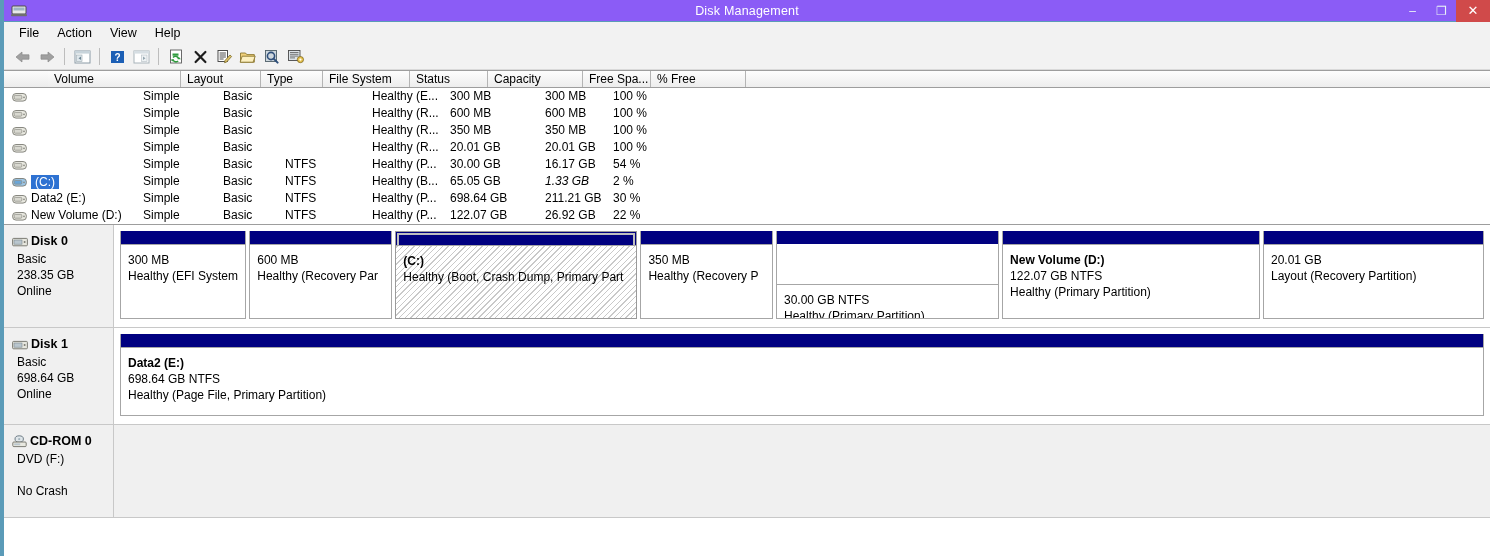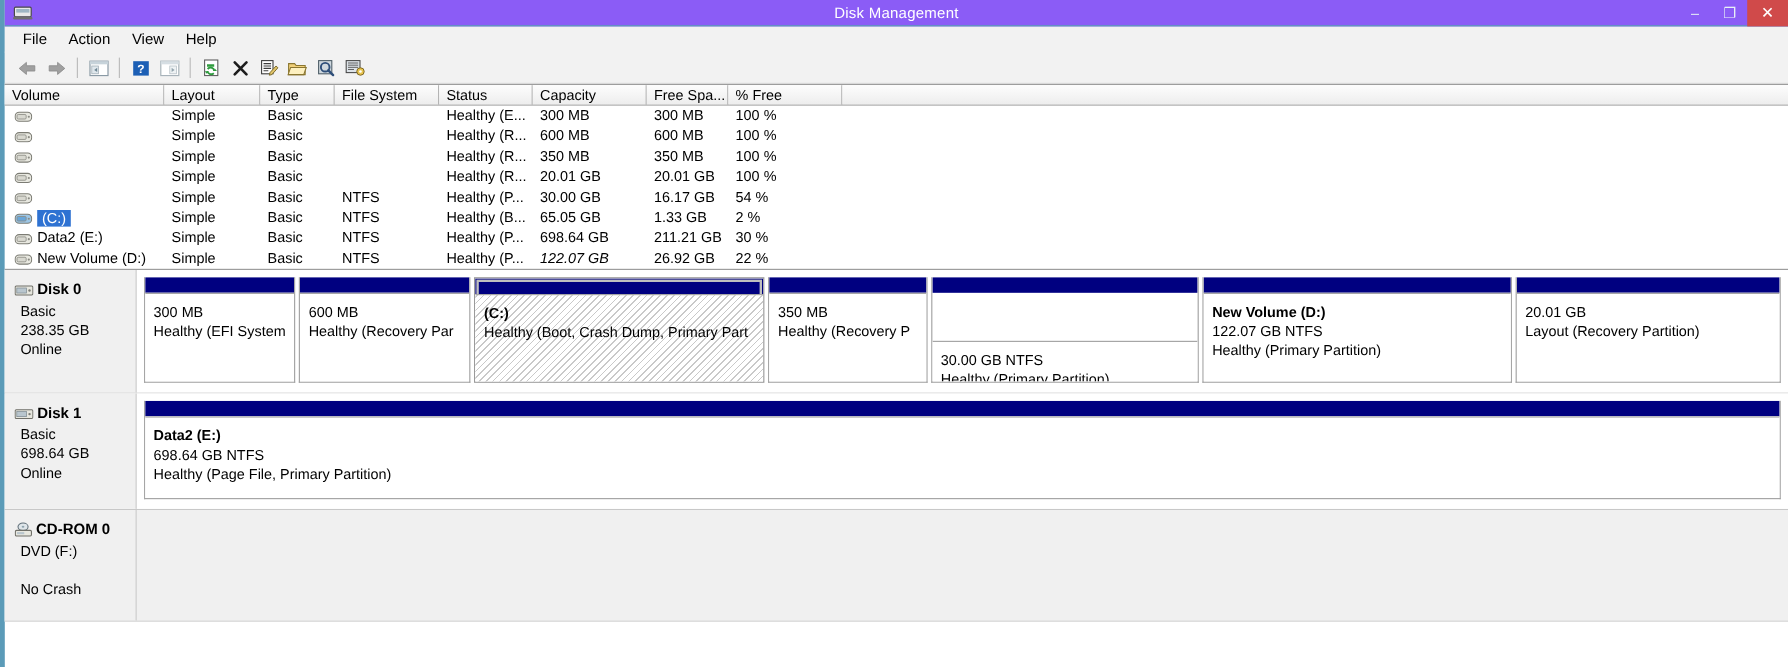--- a/index.html
+++ b/index.html
@@ -342,21 +342,21 @@
         <rect x="1.5" y="1.5" width="11.5" height="10" fill="#dde3e8" stroke="#4a4a4a" stroke-width=".9"></rect>
         <path d="M3 3.5 h8.5 M3 5.3 h8.5 M3 7.1 h8.5 M3 8.9 h5" stroke="#5a5a5a" stroke-width=".8"></path>
         <circle cx="13.4" cy="10.6" r="3.1" fill="#e8c44f" stroke="#7b6420" stroke-width=".8"></circle>
         <circle cx="13.4" cy="10.6" r="1.1" fill="#fff"></circle>
       </svg>
     </div>
   </div>
 
   <div id="vol-list">
     <div id="vol-header">
-        <div class="vh" style="width: 133px; flex: 0 0 133px;">Volume</div>
+        <div class="vh" style="width: 133px; flex: 0 0 133px; margin-left: 44px;">Volume</div>
         <div class="vh" style="width: 80px; flex: 0 0 80px;">Layout</div>
         <div class="vh" style="width: 62px; flex: 0 0 62px;">Type</div>
         <div class="vh" style="width: 87px; flex: 0 0 87px;">File System</div>
         <div class="vh" style="width: 78px; flex: 0 0 78px;">Status</div>
         <div class="vh" style="width: 95px; flex: 0 0 95px;">Capacity</div>
         <div class="vh" style="width: 68px; flex: 0 0 68px;">Free Spa...</div>
         <div class="vh" style="width: 95px; flex: 0 0 95px;">% Free</div>
         <div class="vh" style="width: 792px; flex: 0 0 792px;"></div>
       </div>
     <div id="vol-body">
@@ -452,21 +452,21 @@
                 <rect x="2.2" y="3.4" width="7.6" height="3.8" rx="1" fill="#6aa6d8" stroke="#8b8b84" stroke-width="0.7"></rect>
                 <circle cx="12" cy="5.3" r="0.9" fill="#8b8b84"></circle>
               </svg></span>
             <span class="vol-label-sel">(C:)</span>
           </div>
           <div class="vc" style="width: 80px; flex: 0 0 80px;">Simple</div>
           <div class="vc" style="width: 62px; flex: 0 0 62px;">Basic</div>
           <div class="vc" style="width: 87px; flex: 0 0 87px;">NTFS</div>
           <div class="vc" style="width: 78px; flex: 0 0 78px;">Healthy (B...</div>
           <div class="vc" style="width: 95px; flex: 0 0 95px;">65.05 GB</div>
-          <div class="vc" style="width: 68px; flex: 0 0 68px;">1.33 GB</div>
+          <div class="vc" style="width: 68px; flex: 0 0 68px; font-style: italic;">1.33 GB</div>
           <div class="vc" style="width: 95px; flex: 0 0 95px;">2 %</div>
         </div>
         <div class="vrow">
           <div class="vc vol" style="width: 133px; flex: 0 0 133px;">
             <span class="mini-drive"><svg width="15" height="11" viewBox="0 0 15 11">
                 <rect x="0.6" y="1.5" width="13.8" height="7.6" rx="3.4" fill="#e8e8e0" stroke="#7c7c74" stroke-width="0.9"></rect>
                 <rect x="2.2" y="3.4" width="7.6" height="3.8" rx="1" fill="#d8d8d0" stroke="#8b8b84" stroke-width="0.7"></rect>
                 <circle cx="12" cy="5.3" r="0.9" fill="#8b8b84"></circle>
               </svg></span>
             <span>Data2 (E:)</span>
@@ -485,21 +485,21 @@
                 <rect x="0.6" y="1.5" width="13.8" height="7.6" rx="3.4" fill="#e8e8e0" stroke="#7c7c74" stroke-width="0.9"></rect>
                 <rect x="2.2" y="3.4" width="7.6" height="3.8" rx="1" fill="#d8d8d0" stroke="#8b8b84" stroke-width="0.7"></rect>
                 <circle cx="12" cy="5.3" r="0.9" fill="#8b8b84"></circle>
               </svg></span>
             <span>New Volume (D:)</span>
           </div>
           <div class="vc" style="width: 80px; flex: 0 0 80px;">Simple</div>
           <div class="vc" style="width: 62px; flex: 0 0 62px;">Basic</div>
           <div class="vc" style="width: 87px; flex: 0 0 87px;">NTFS</div>
           <div class="vc" style="width: 78px; flex: 0 0 78px;">Healthy (P...</div>
-          <div class="vc" style="width: 95px; flex: 0 0 95px; font-style: italic;">122.07 GB</div>
+          <div class="vc" style="width: 95px; flex: 0 0 95px;">122.07 GB</div>
           <div class="vc" style="width: 68px; flex: 0 0 68px;">26.92 GB</div>
           <div class="vc" style="width: 95px; flex: 0 0 95px;">22 %</div>
         </div>
       </div>
   </div>
 
   <div id="disk-pane">
       <div class="disk-row" style="height: 103px;">
         <div class="disk-info">
           <div class="dname">

